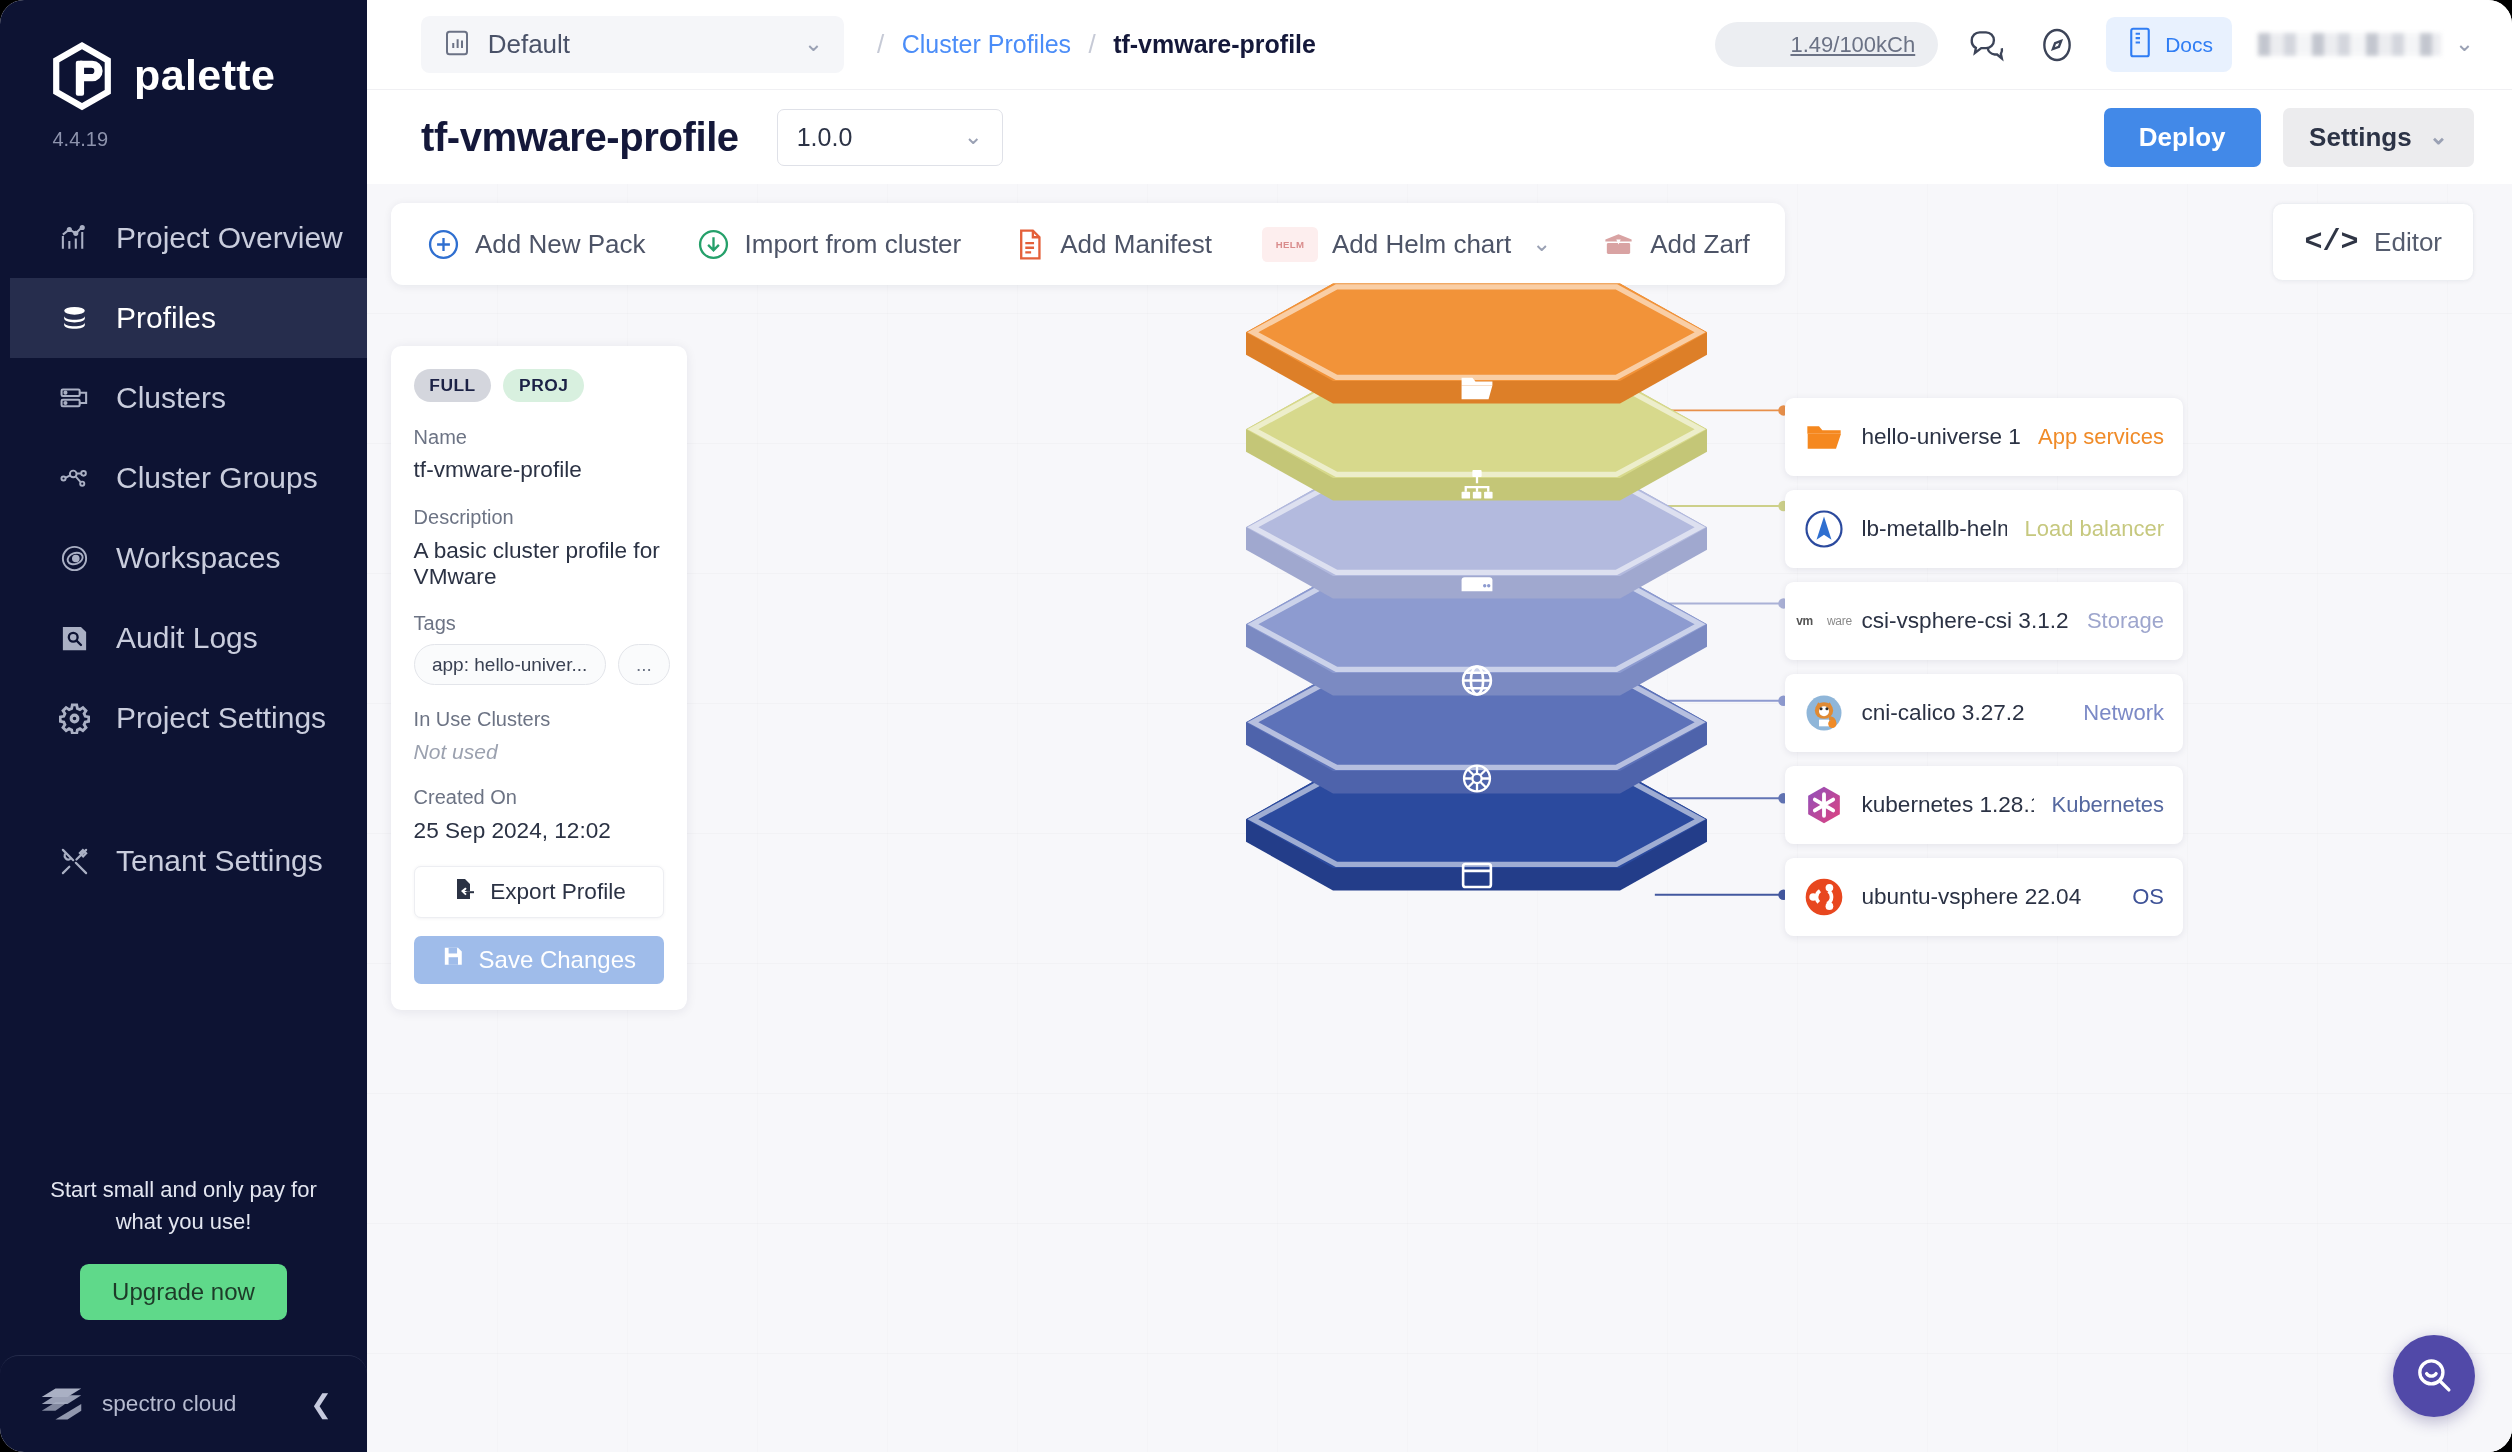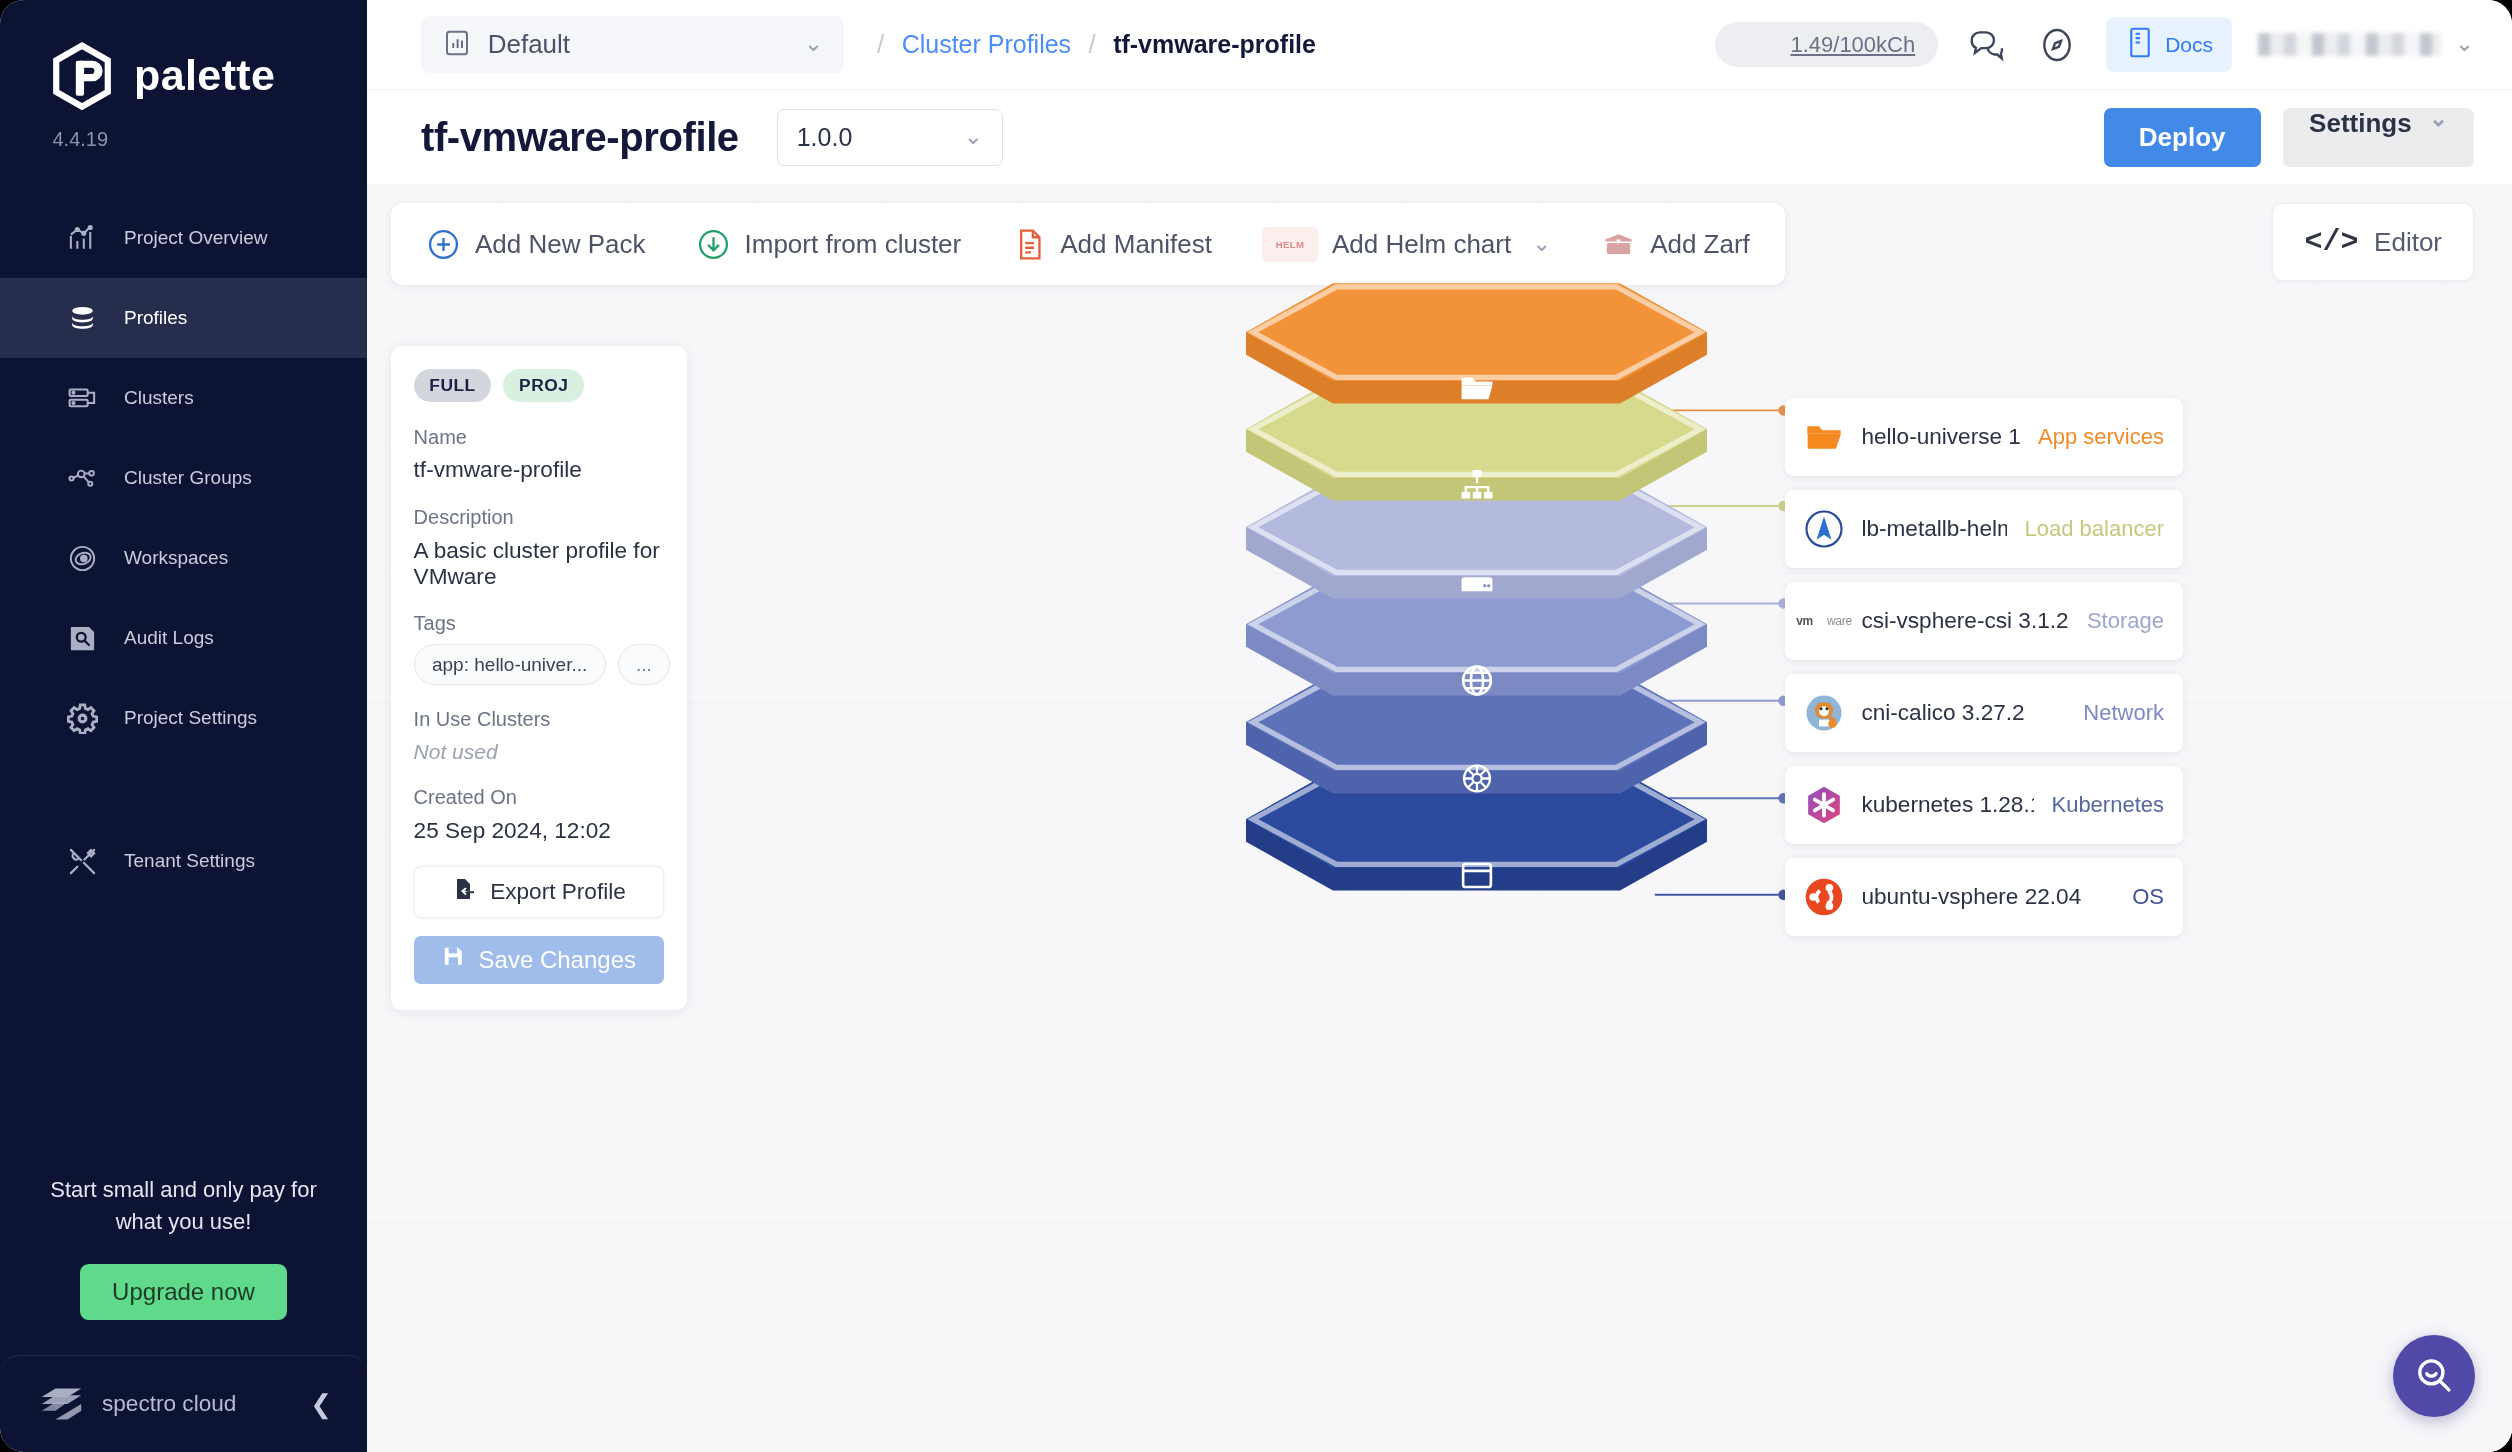--- a/index.html
+++ b/index.html
@@ -31,23 +31,24 @@
     color: #fff; font-size: 43px; font-weight: 600;
     letter-spacing: 0.4px;
   }
   .version {
     color: #8d93ad; font-size: 20px; margin-top: 17.4px; margin-left: 3.5px;
   }
 
   .nav { margin-top: 47px; display: flex; flex-direction: column; }
   .nav-item {
     display: flex; align-items: center; gap: 26px;
-    height: 80px; padding-left: 67px;
-    color: #c9cddd; font-size: 19px;
+    height: 80px; padding-left: 49px;
+    color: #c9cddd; font-size: 30px;
     cursor: pointer;
+    margin-left: 10px;
   }
   .nav-item.active { background: #262d4d; color: #fff; }
   .nav-item .ic { width: 31px; height: 31px; flex: 0 0 31px; display:flex; align-items:center; justify-content:center; }
   .nav-item .ic svg { width: 100%; height: 100%; }
   .nav-spacer { height: 63px; }
 
   .promo {
     margin-top: auto;
     padding: 0 40px 35px;
     text-align: center;
@@ -138,21 +139,21 @@
   .head-actions { margin-left: auto; display: flex; align-items: center; gap: 22.6px; }
   .btn-deploy {
     background: #4289e8; color: #fff; border: none; border-radius: 7px;
     font-family: inherit; font-size: 26px; font-weight: 600;
     padding: 0 35px; height: 59px; cursor: pointer;
   }
   .btn-settings {
     background: #ececee; color: #2c3346; border: none; border-radius: 7px;
     font-family: inherit; font-size: 26px; font-weight: 600;
     padding: 0 26px; height: 59px; cursor: pointer;
-    display: flex; gap: 17.4px;
+    display: flex; align-items: center; gap: 17.4px;
   }
 
   
   .canvas {
     flex: 1; position: relative; min-height: 0;
     background-color: #f7f7fa;
     background-image:
       linear-gradient(0deg, rgba(0,0,0,.018) 0.9px, transparent 0.9px),
       linear-gradient(90deg, rgba(0,0,0,.012) 0.9px, transparent 0.9px);
     background-size: 261px 130px, 130px 261px;

